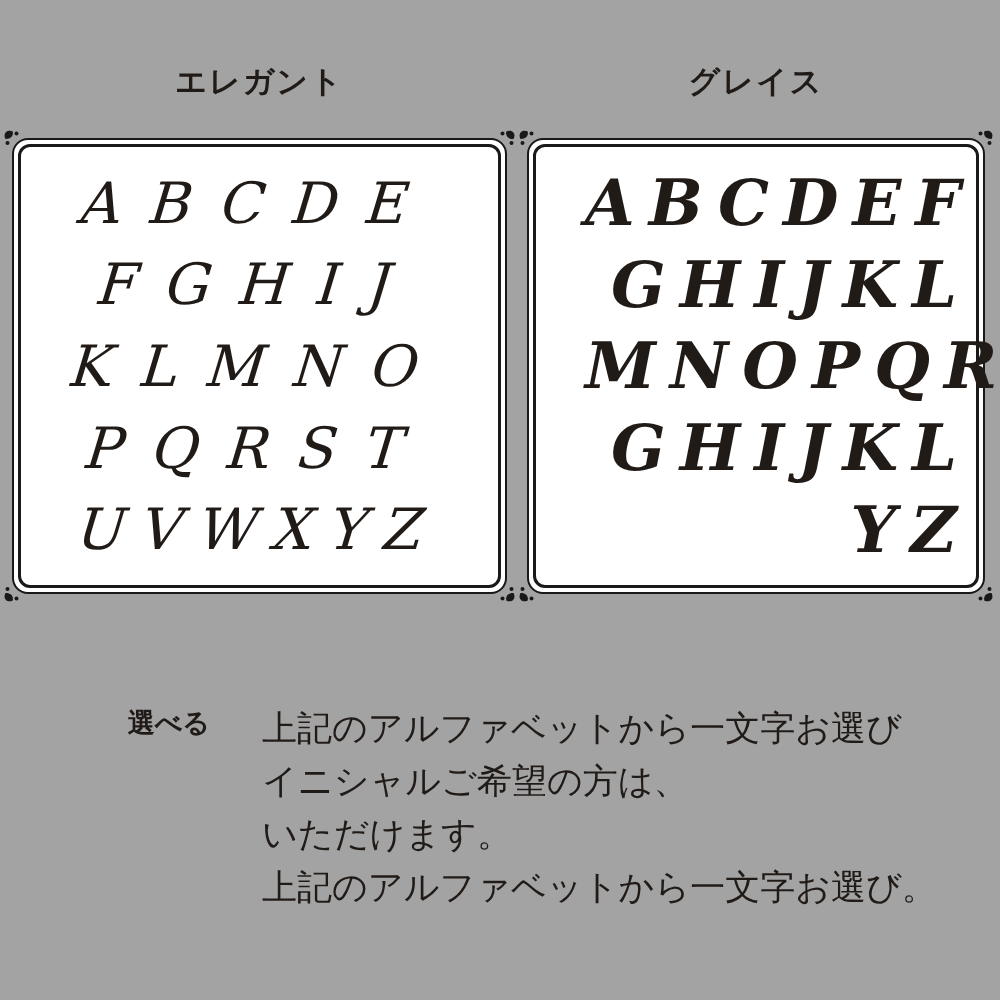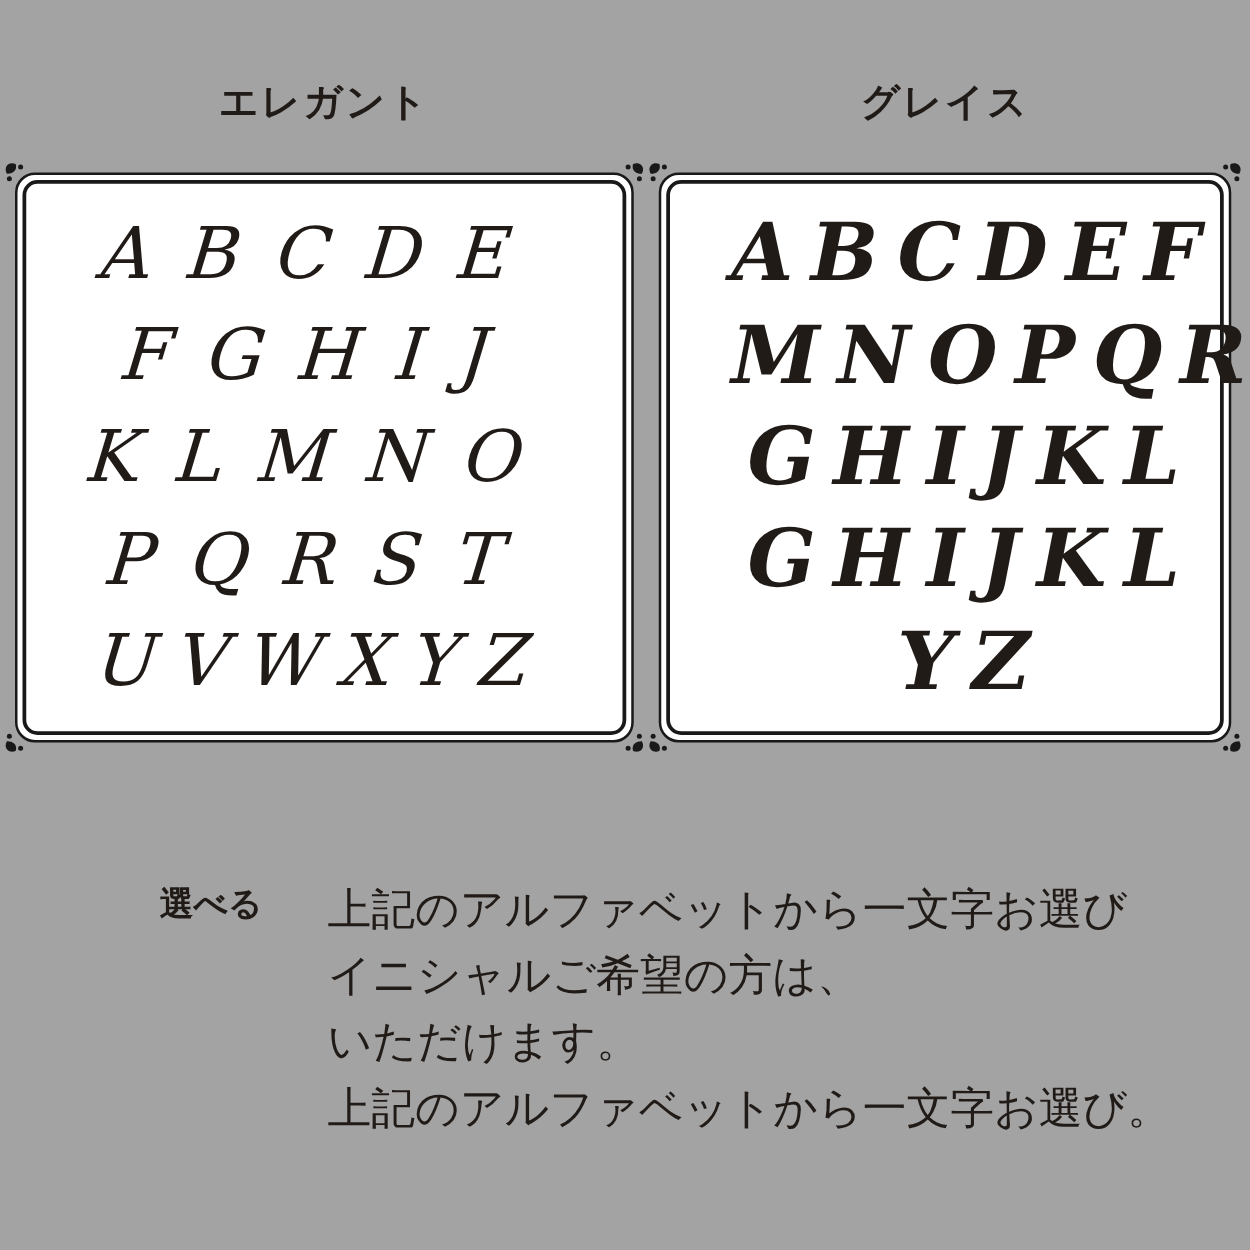--- a/index.html
+++ b/index.html
@@ -74,21 +74,21 @@
     white-space: nowrap;
     color: #211b18;
   }
   .frame.left .row.wide { letter-spacing: 16px; }
   .frame.right .row {
     font-family: "DejaVu Serif", "Liberation Serif", serif;
     font-style: italic;
     font-weight: bold;
     font-size: 64px;
     letter-spacing: 14px;
-    text-align: center;
+    text-align: right;
     padding-left: 44px;
     white-space: nowrap;
     color: #211b18;
   }
 
   
   .note-label {
     position: absolute;
     left: 38px; top: 704px;
     width: 172px;
@@ -165,22 +165,22 @@
           <circle cx="13.5" cy="4.5" r="2"></circle>
           <circle cx="4.5" cy="14" r="2"></circle>
         </svg></span>
     <span class="corner br"><svg viewBox="0 0 22 22">
           <path d="M2.5,10 C-0.5,4.5 4,0 9.5,2.2 C11,6.5 8,10.2 2.5,10 Z"></path>
           <circle cx="13.5" cy="4.5" r="2"></circle>
           <circle cx="4.5" cy="14" r="2"></circle>
         </svg></span>
     <div class="rows">
       <div class="row">ABCDEF</div>
+      <div class="row">GHIJKL</div>
       <div class="row">MNOPQR</div>
-      <div class="row">GHIJKL</div>
       <div class="row">GHIJKL</div>
       <div class="row">YZ</div>
     </div>
   </div>
 
   <div class="note-label">
     <div>選べる</div>
   </div>
   <div class="note-body">
     <p>上記のアルファベットから一文字お選び</p>

